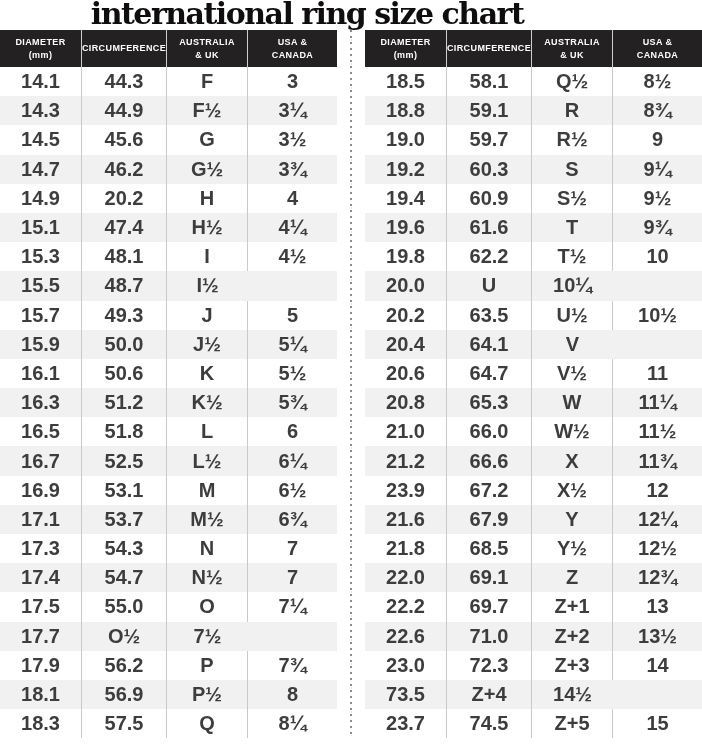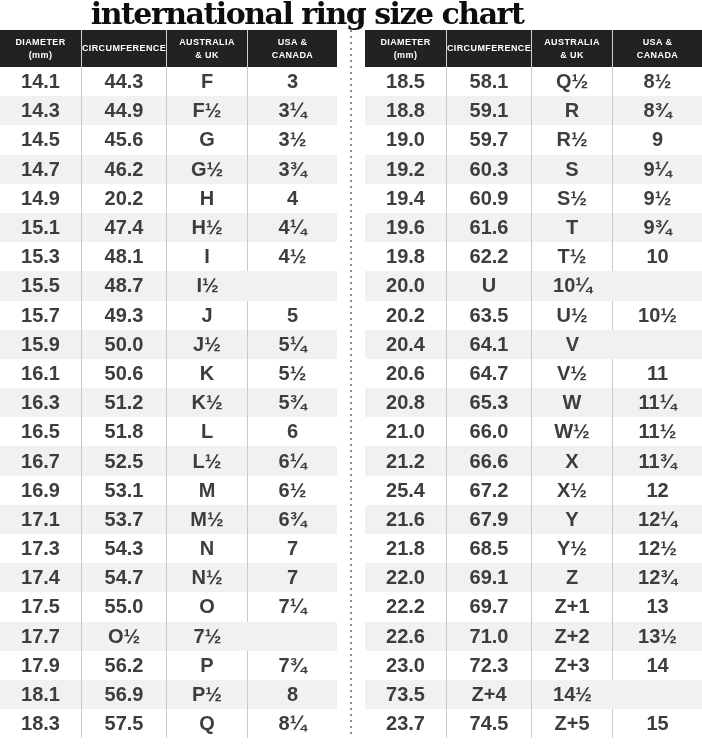--- a/index.html
+++ b/index.html
@@ -335,21 +335,21 @@
             <div class="td">W½</div>
             <div class="td">11½</div>
           </div>
           <div class="tr">
             <div class="td">21.2</div>
             <div class="td">66.6</div>
             <div class="td">X</div>
             <div class="td">11¾</div>
           </div>
           <div class="tr">
-            <div class="td">25.4</div>
+            <div class="td">23.9</div>
             <div class="td">67.2</div>
             <div class="td">X½</div>
             <div class="td">12</div>
           </div>
           <div class="tr">
             <div class="td">21.6</div>
             <div class="td">67.9</div>
             <div class="td">Y</div>
             <div class="td">12¼</div>
           </div>

